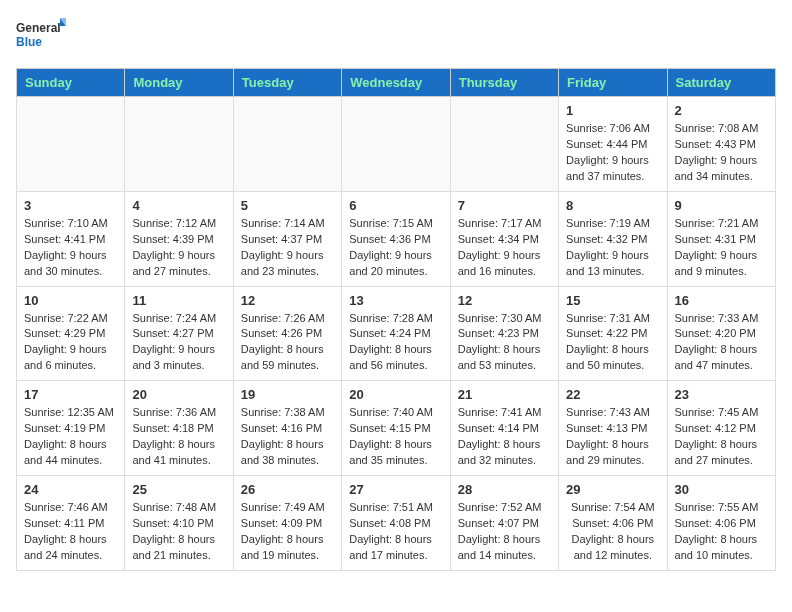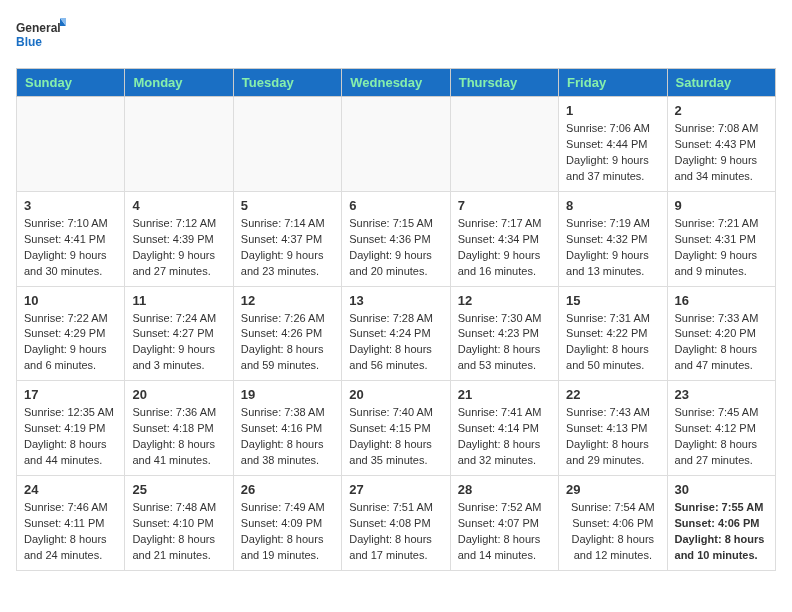--- a/index.html
+++ b/index.html
@@ -284,19 +284,19 @@
 Daylight: 8 hours and 14 minutes.</div>
         </td>
         <td>
           <span class="day-num">29</span>
           <div class="cell-text" style="white-space: pre-line; text-align: center;">Sunrise: 7:54 AM
 Sunset: 4:06 PM
 Daylight: 8 hours and 12 minutes.</div>
         </td>
         <td>
           <span class="day-num">30</span>
-          <div class="cell-text" style="white-space: pre-line; font-weight: bold;">Sunrise: 7:55 AM
+          <div class="cell-text" style="white-space: pre-line;">Sunrise: 7:55 AM
 Sunset: 4:06 PM
 Daylight: 8 hours and 10 minutes.</div>
         </td>
       </tr>
     </tbody>
 </table>
 
 </body></html>

